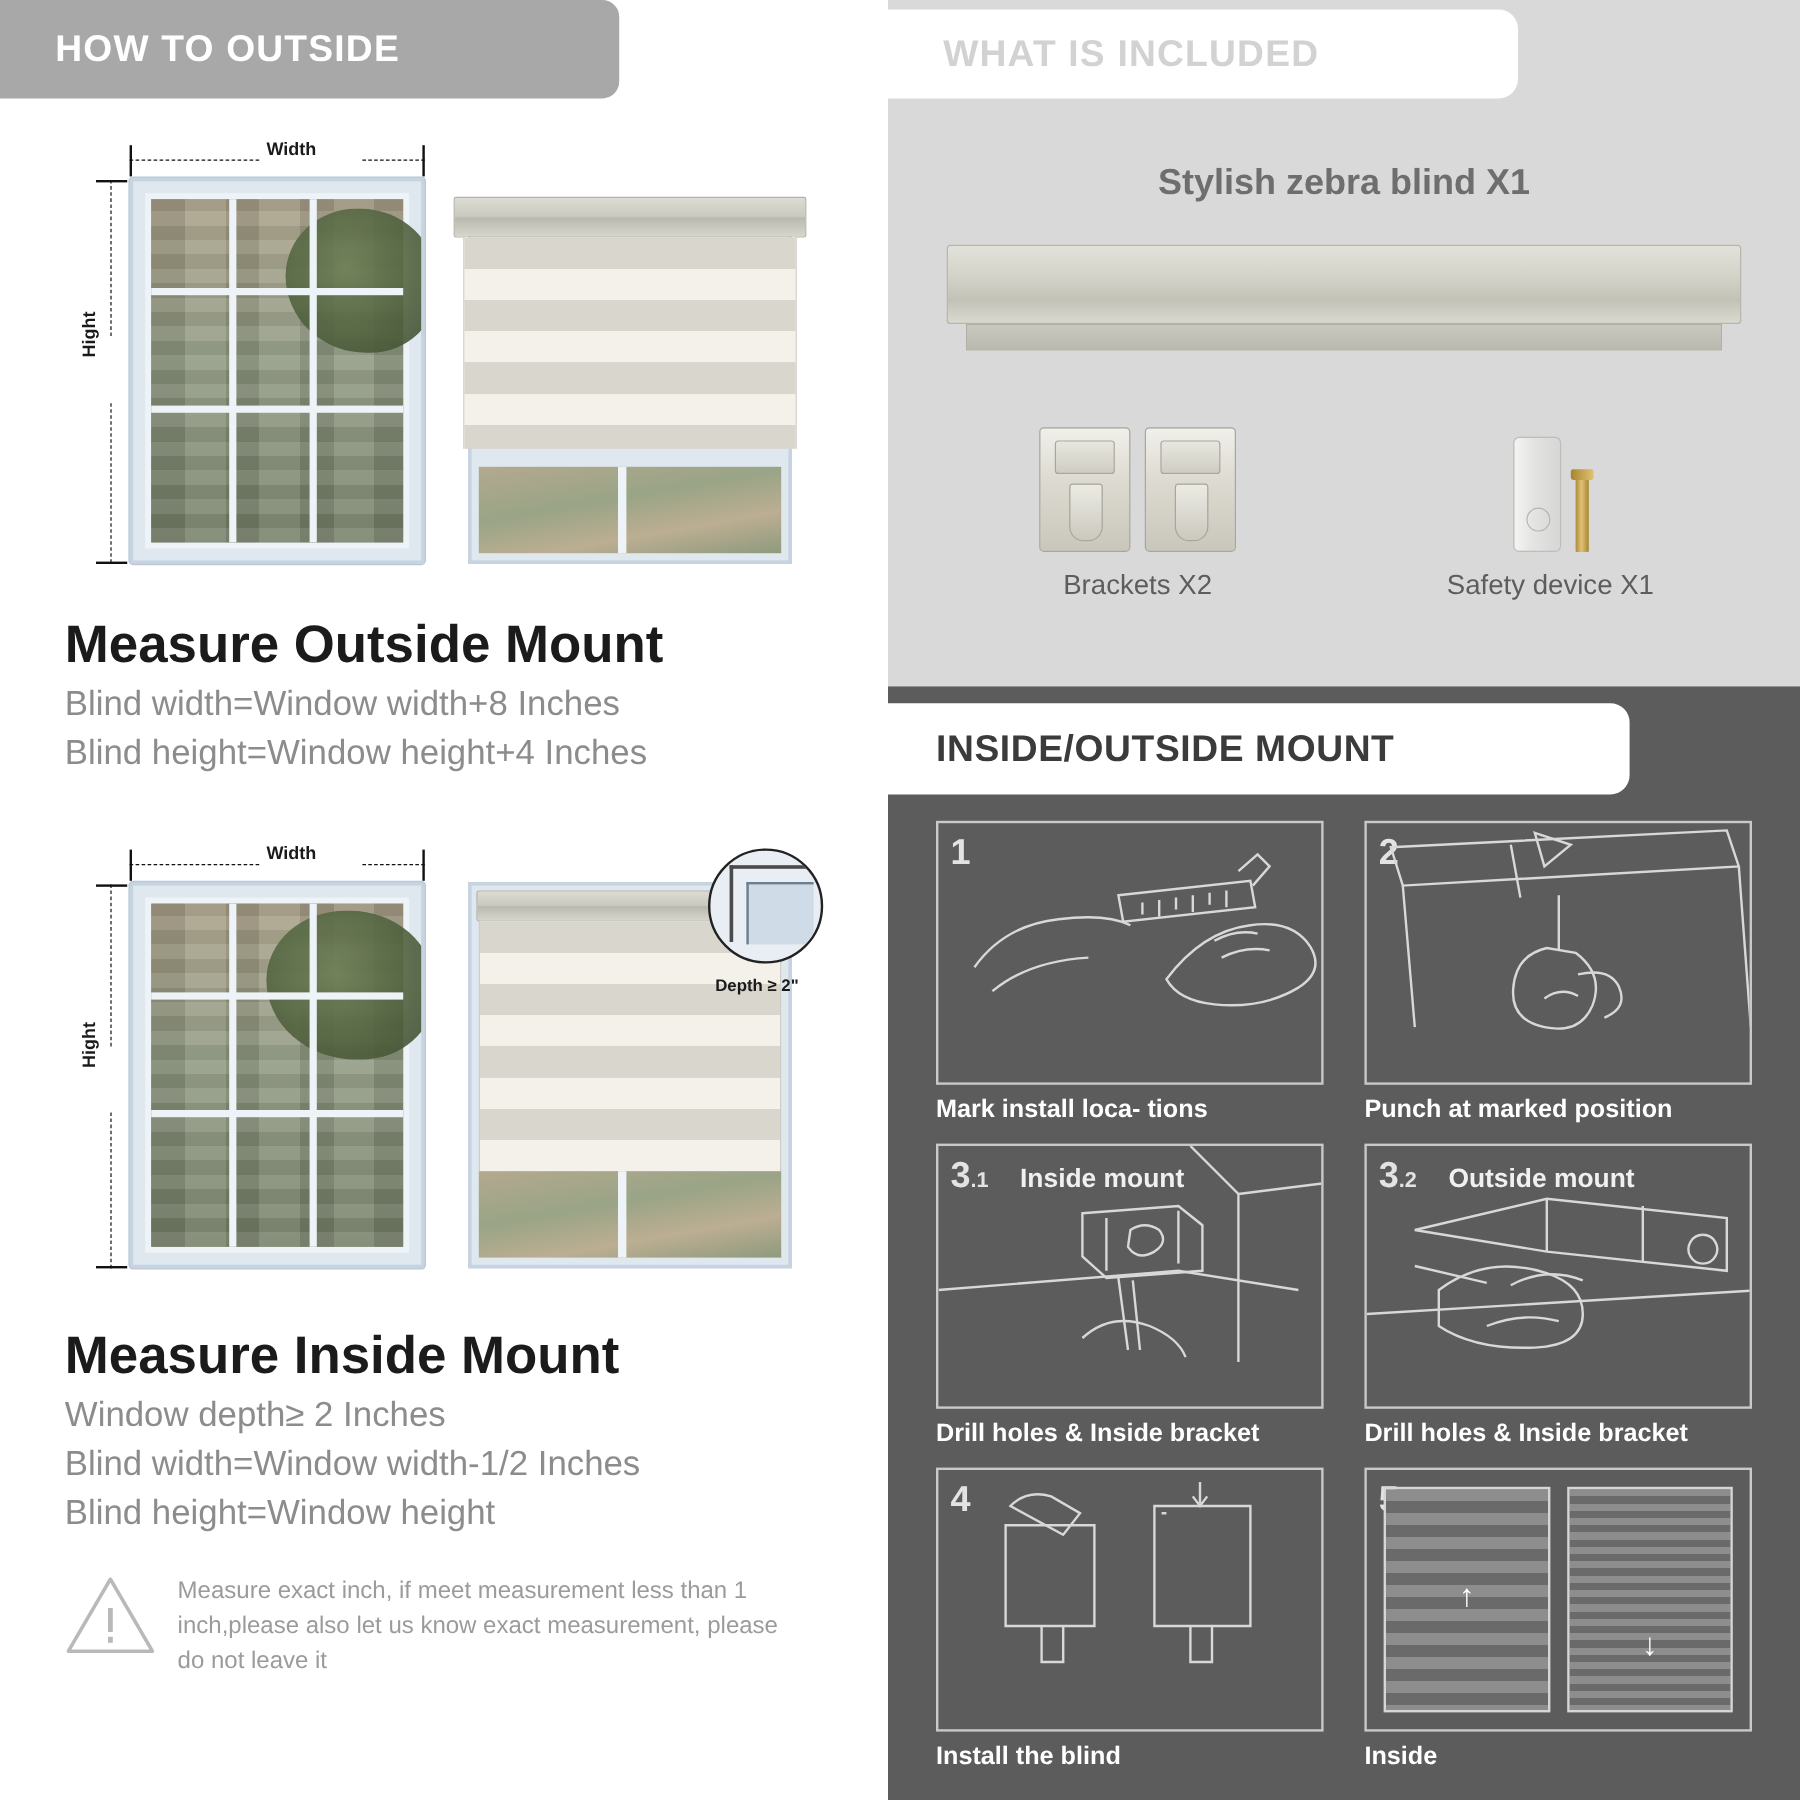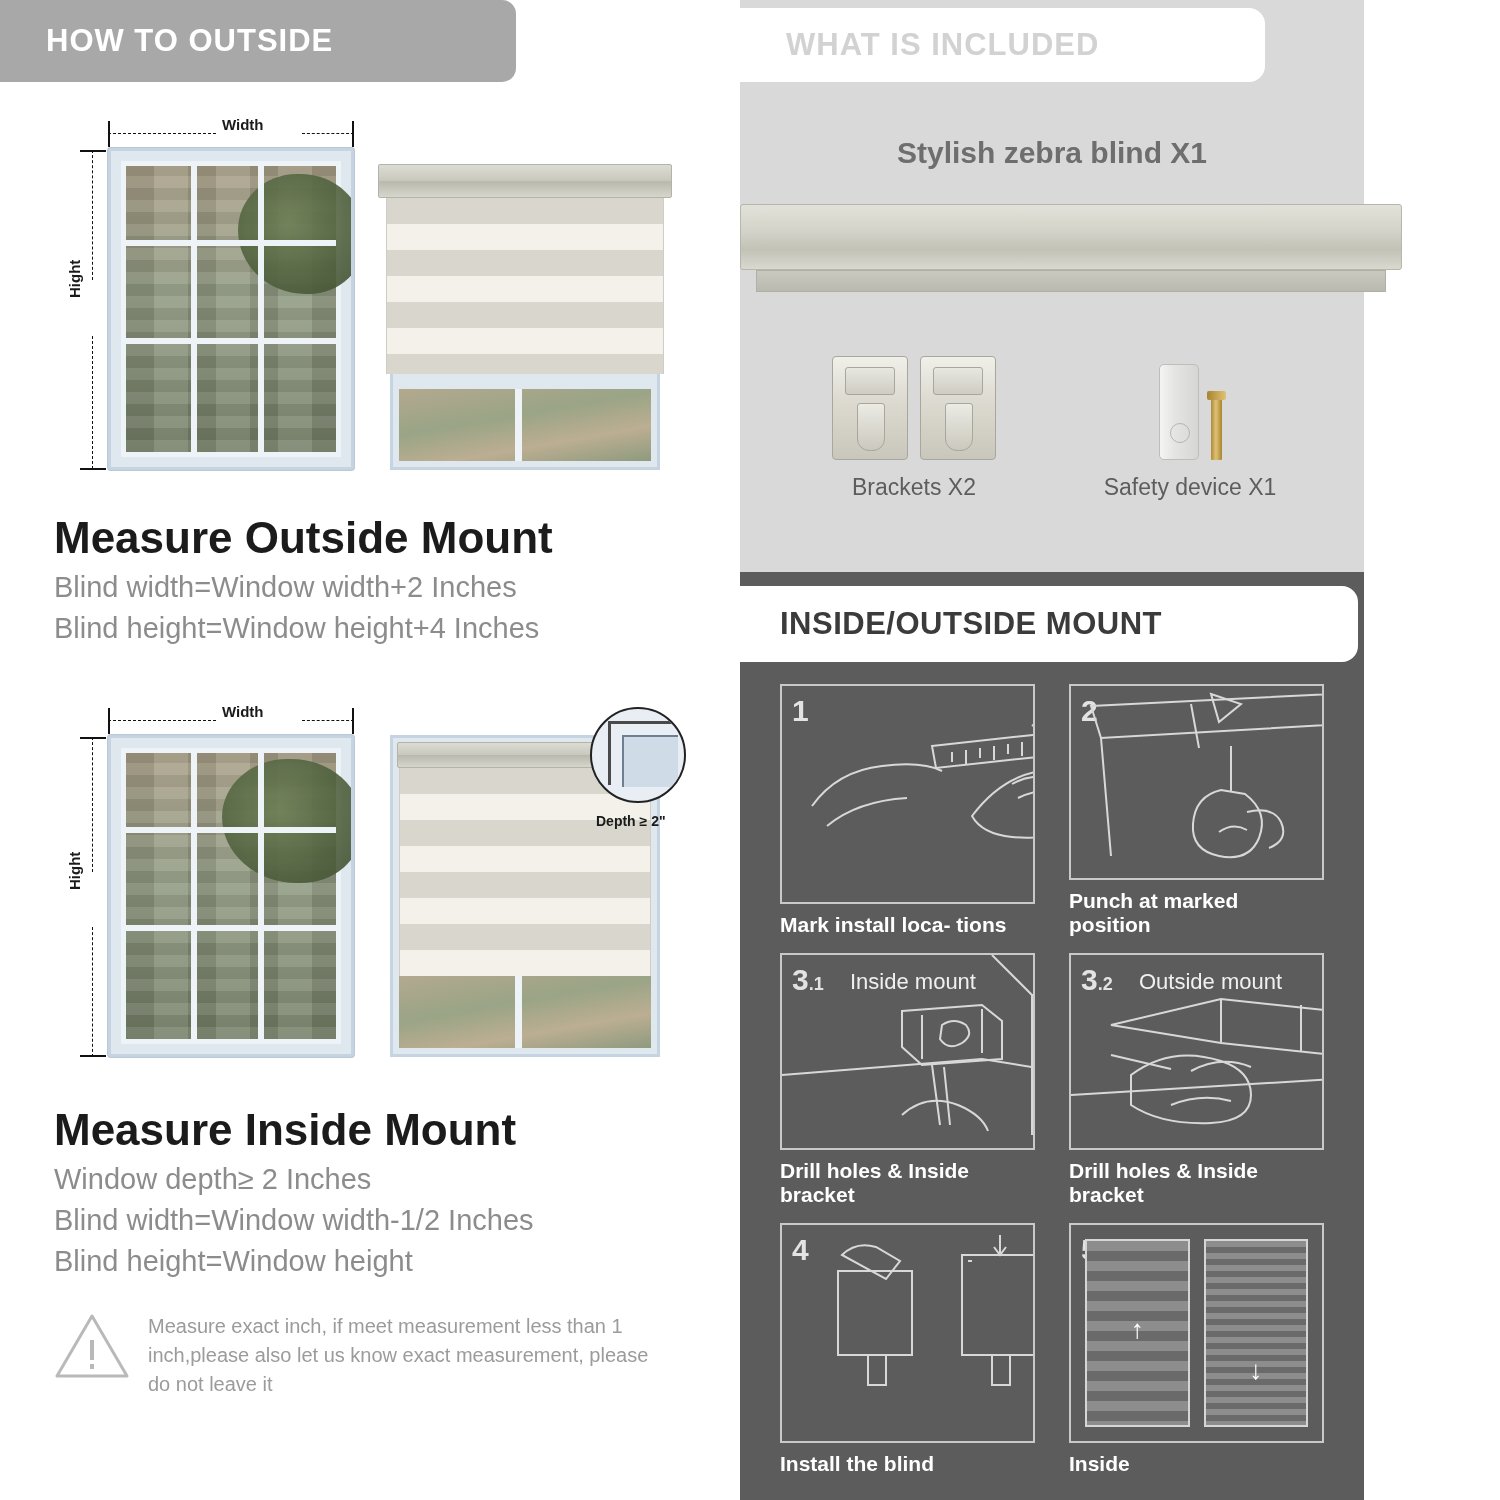--- a/index.html
+++ b/index.html
@@ -168,21 +168,21 @@
     border-left: 38px solid transparent;
     border-right: 38px solid transparent;
     border-bottom: 66px solid transparent;
   }
   .warn-tri svg { position: absolute; left: -38px; top: 0; }
   .note-text {
     font-size: 20px; color: #9b9b9b; line-height: 1.45;
   }
 
   
-  .right-col { width: 624px; height: 1500px; position: relative; }
+  .right-col { width: 760px; height: 1500px; position: relative; }
 
   .included {
     position: relative;
     height: 572px;
     background: #d9d9d9;
     padding-top: 0;
   }
   .tab-white {
     position: absolute; left: 0; top: 8px;
     background: #ffffff;
@@ -292,21 +292,21 @@
     position: relative;
     overflow: hidden;
   }
   .step-num {
     position: absolute; left: 10px; top: 8px;
     font-size: 30px; font-weight: bold; color: #e3e3e3;
   }
   .step-num small { font-size: 18px; }
   .step-inline {
     position: absolute; left: 68px; top: 14px;
-    font-size: 22px; color: #f0f0f0; font-weight: normal;
+    font-size: 22px; color: #f0f0f0; font-weight: bold;
   }
   .step-cap {
     margin-top: 9px; font-size: 21px; color: #ffffff; font-weight: bold;
   }
   .sk { position: absolute; stroke: #d8d8d8; fill: none; stroke-width: 2; }
 
   .zfinish {
     position: absolute; inset: 14px;
     display: flex; gap: 14px;
   }
@@ -363,21 +363,21 @@
       <div class="blind-window" style="left:330px; top:78px; width:270px; height:284px;">
         <div class="glass-below" style="left:6px; top:200px; right:6px; bottom:6px;">
           <div class="mullion" style="left:46%;"></div>
         </div>
       </div>
       <div class="headrail" style="left:318px; top:56px; width:294px; height:34px;"></div>
       <div class="zebra" style="left:326px; top:90px; width:278px; height:176px;"></div>
     </div>
 
     <div class="heading">Measure Outside Mount</div>
-    <div class="sub-line">Blind width=Window width+2 Inches</div>
+    <div class="sub-line">Blind width=Window width+8 Inches</div>
     <div class="sub-line">Blind height=Window height+4 Inches</div>
 
     <div class="diagram second" style="margin-top:50px;">
 
       <div class="dim-label" style="left:162px; top:8px;">Width</div>
       <div class="arrow-h" style="left:48px; top:25px; width:108px;"></div>
       <div class="arrow-h" style="left:242px; top:25px; width:52px;"></div>
       <div class="tick" style="left:48px; top:13px; width:2px; height:26px;"></div>
       <div class="tick" style="left:292px; top:13px; width:2px; height:26px;"></div>
 

